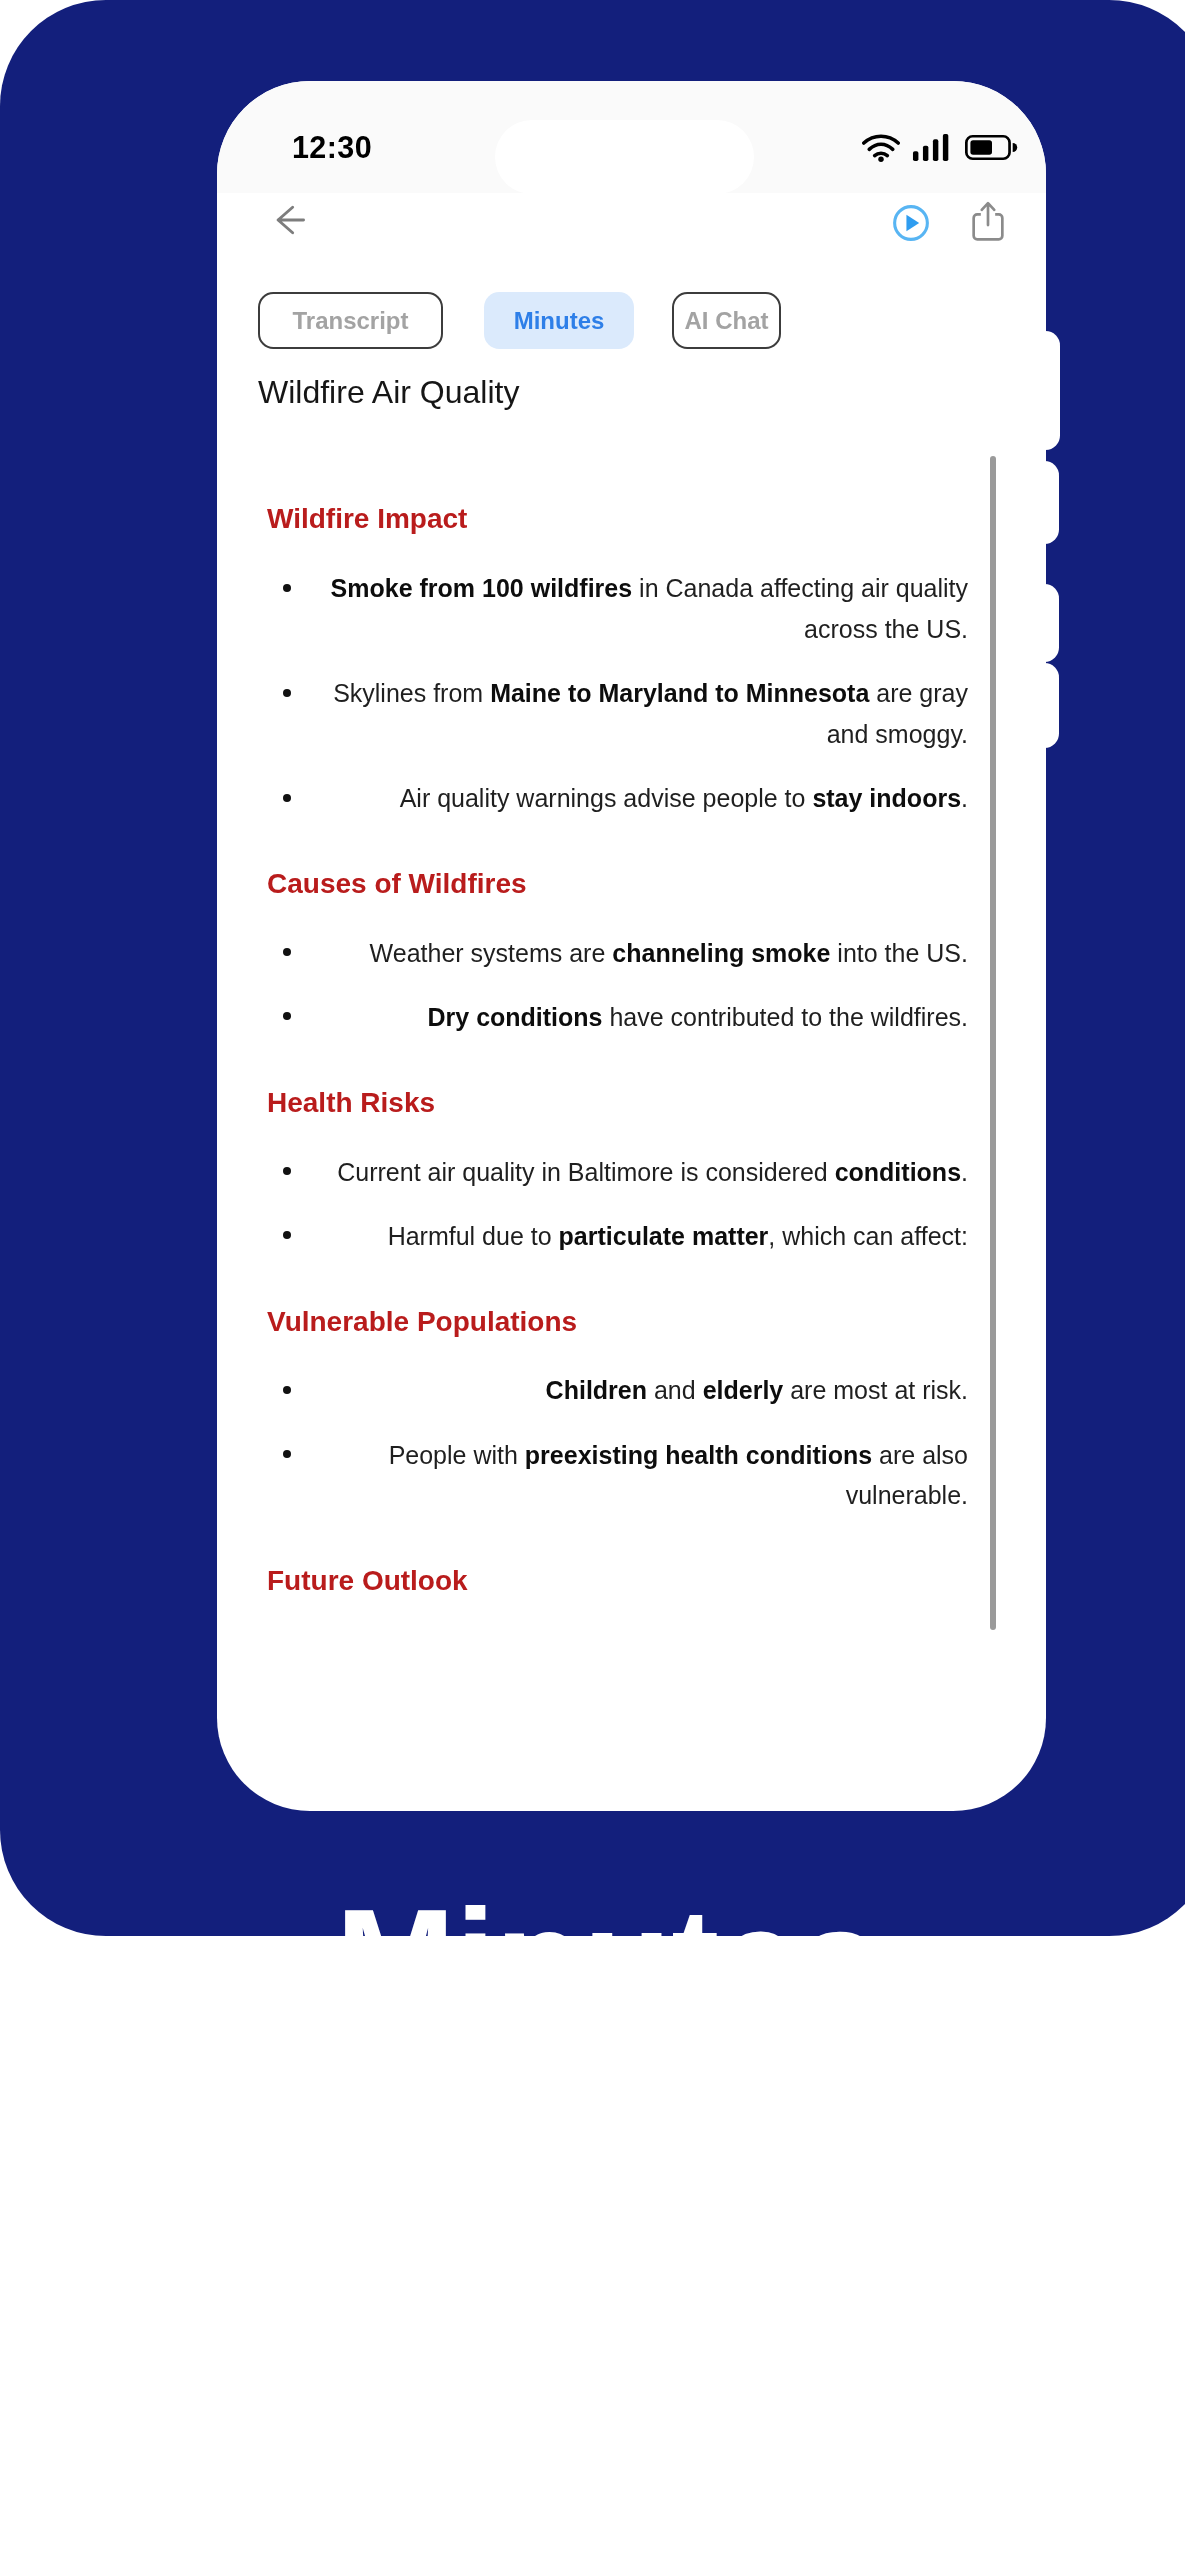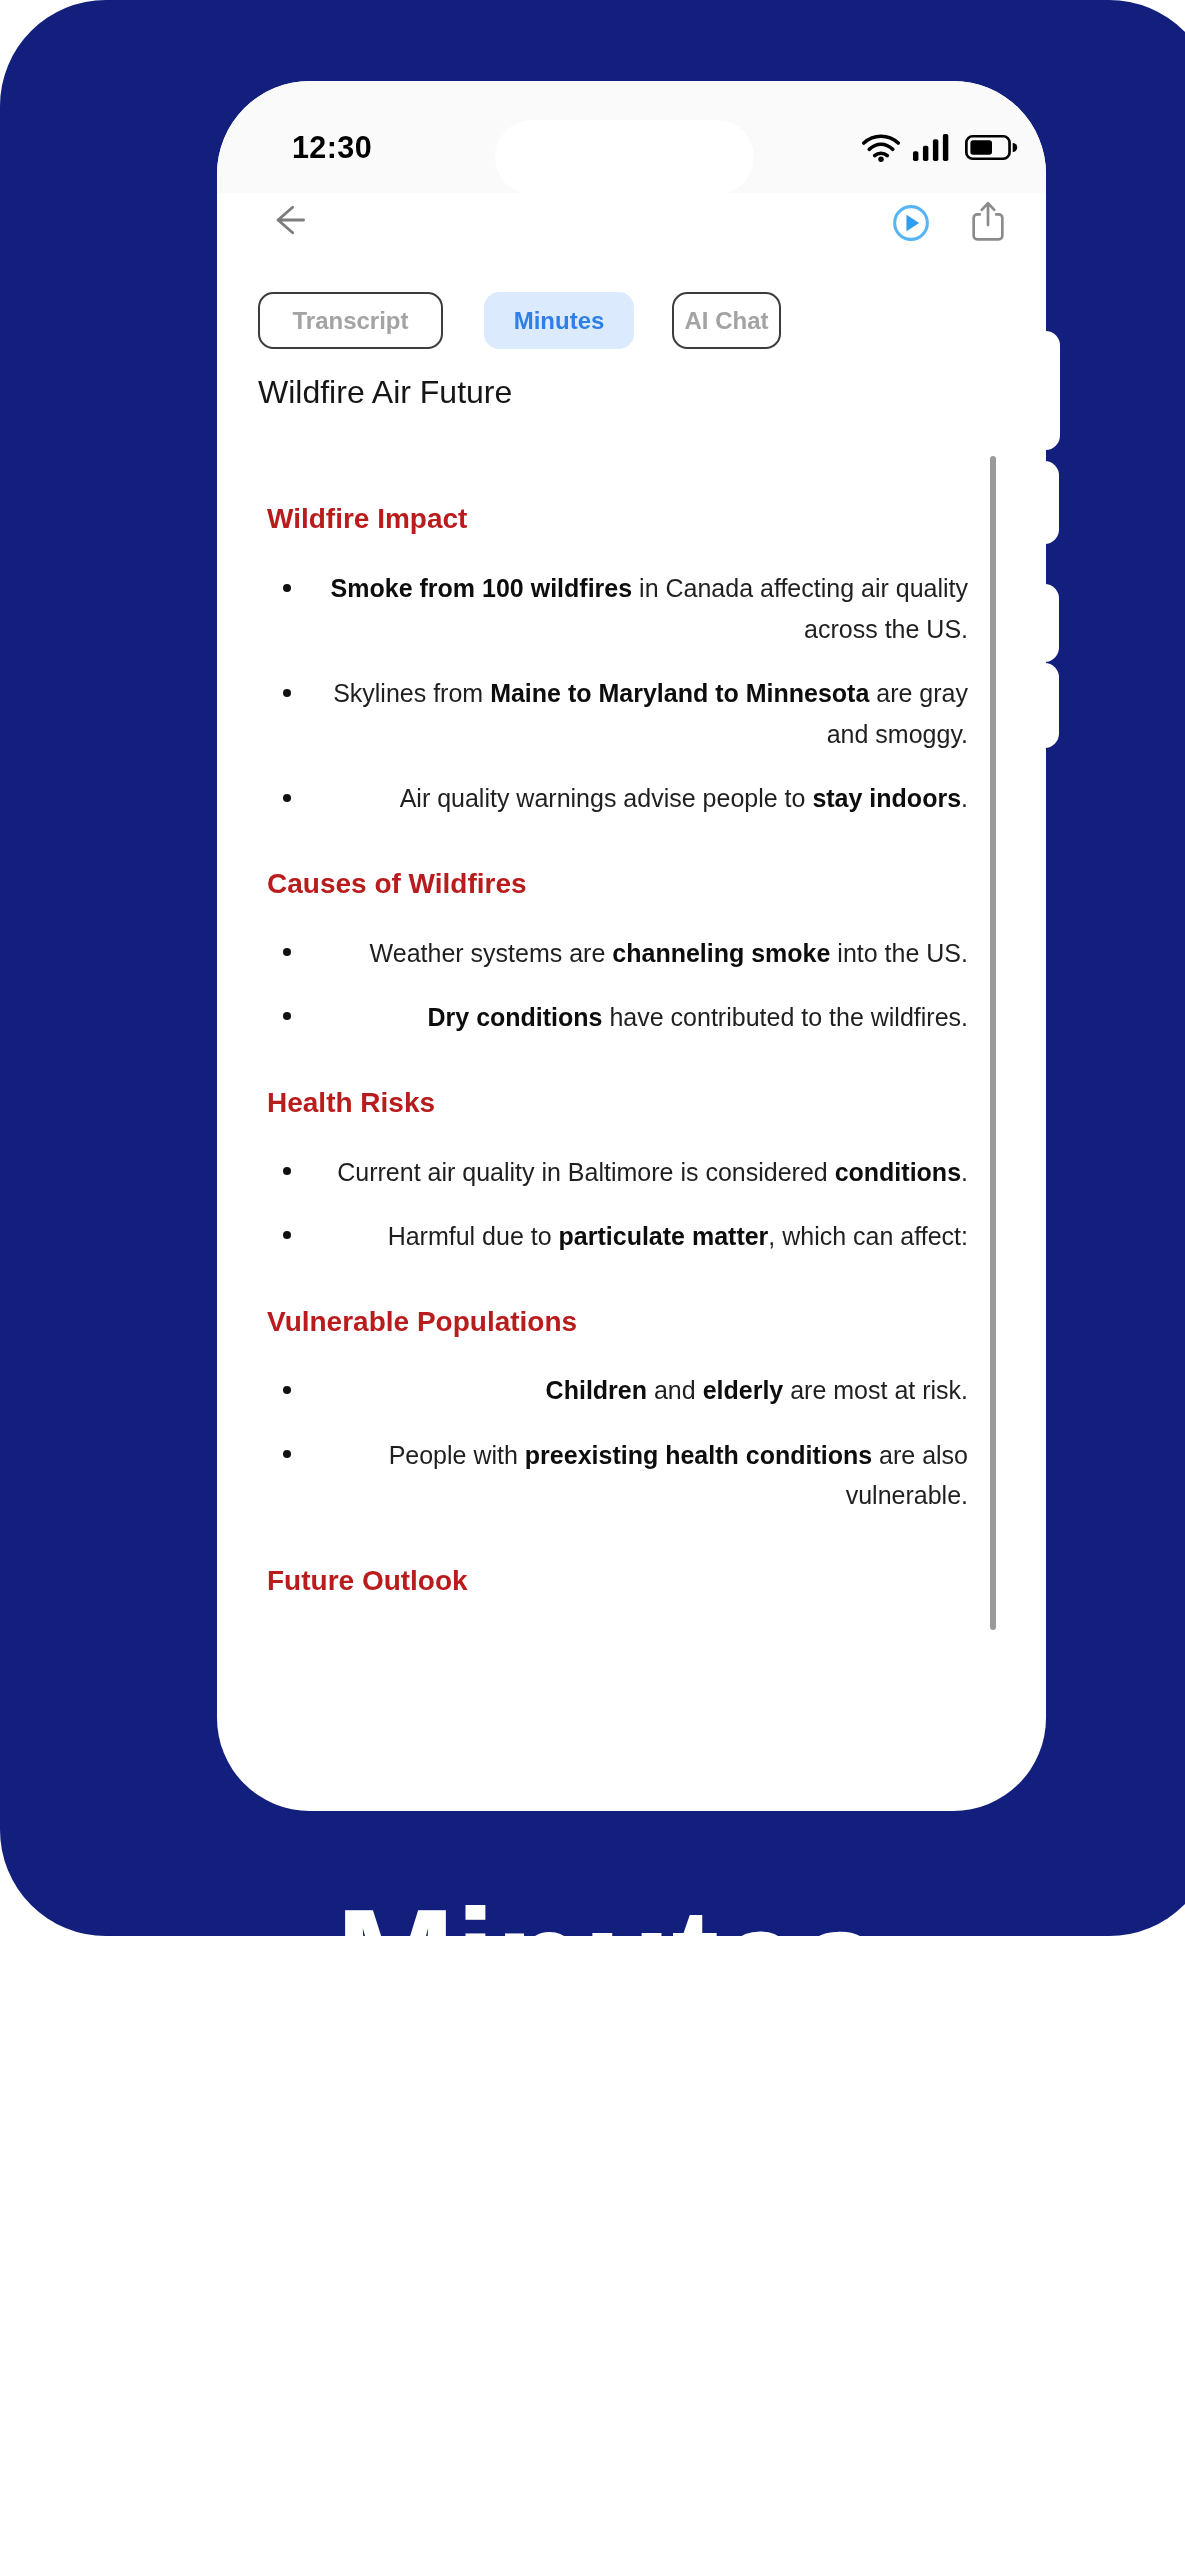--- a/index.html
+++ b/index.html
@@ -122,21 +122,21 @@
           <path d="M20 28 V4 M13 11 L20 3.5 L27 11" fill="none" stroke="#8b8b8b" stroke-width="3" stroke-linecap="round" stroke-linejoin="round"></path>
         </svg>
       </span>
 
       <div class="tabs">
         <div class="tab t1 outline">Transcript</div>
         <div class="tab t2 active">Minutes</div>
         <div class="tab t3 outline">AI Chat</div>
       </div>
 
-      <h1 class="note-title">Wildfire Air Future</h1>
+      <h1 class="note-title">Wildfire Air Quality</h1>
 
       <div class="content" id="content">
           <h2 class="first">Wildfire Impact</h2>
           <ul>
             <li><b>Smoke from 100 wildfires</b><span> in Canada affecting air quality across the US.</span></li>
             <li><span>Skylines from </span><b>Maine to Maryland to Minnesota</b><span> are gray and smoggy.</span></li>
             <li><span>Air quality warnings advise people to </span><b>stay indoors</b><span>.</span></li>
           </ul>
           <h2>Causes of Wildfires</h2>
           <ul>

